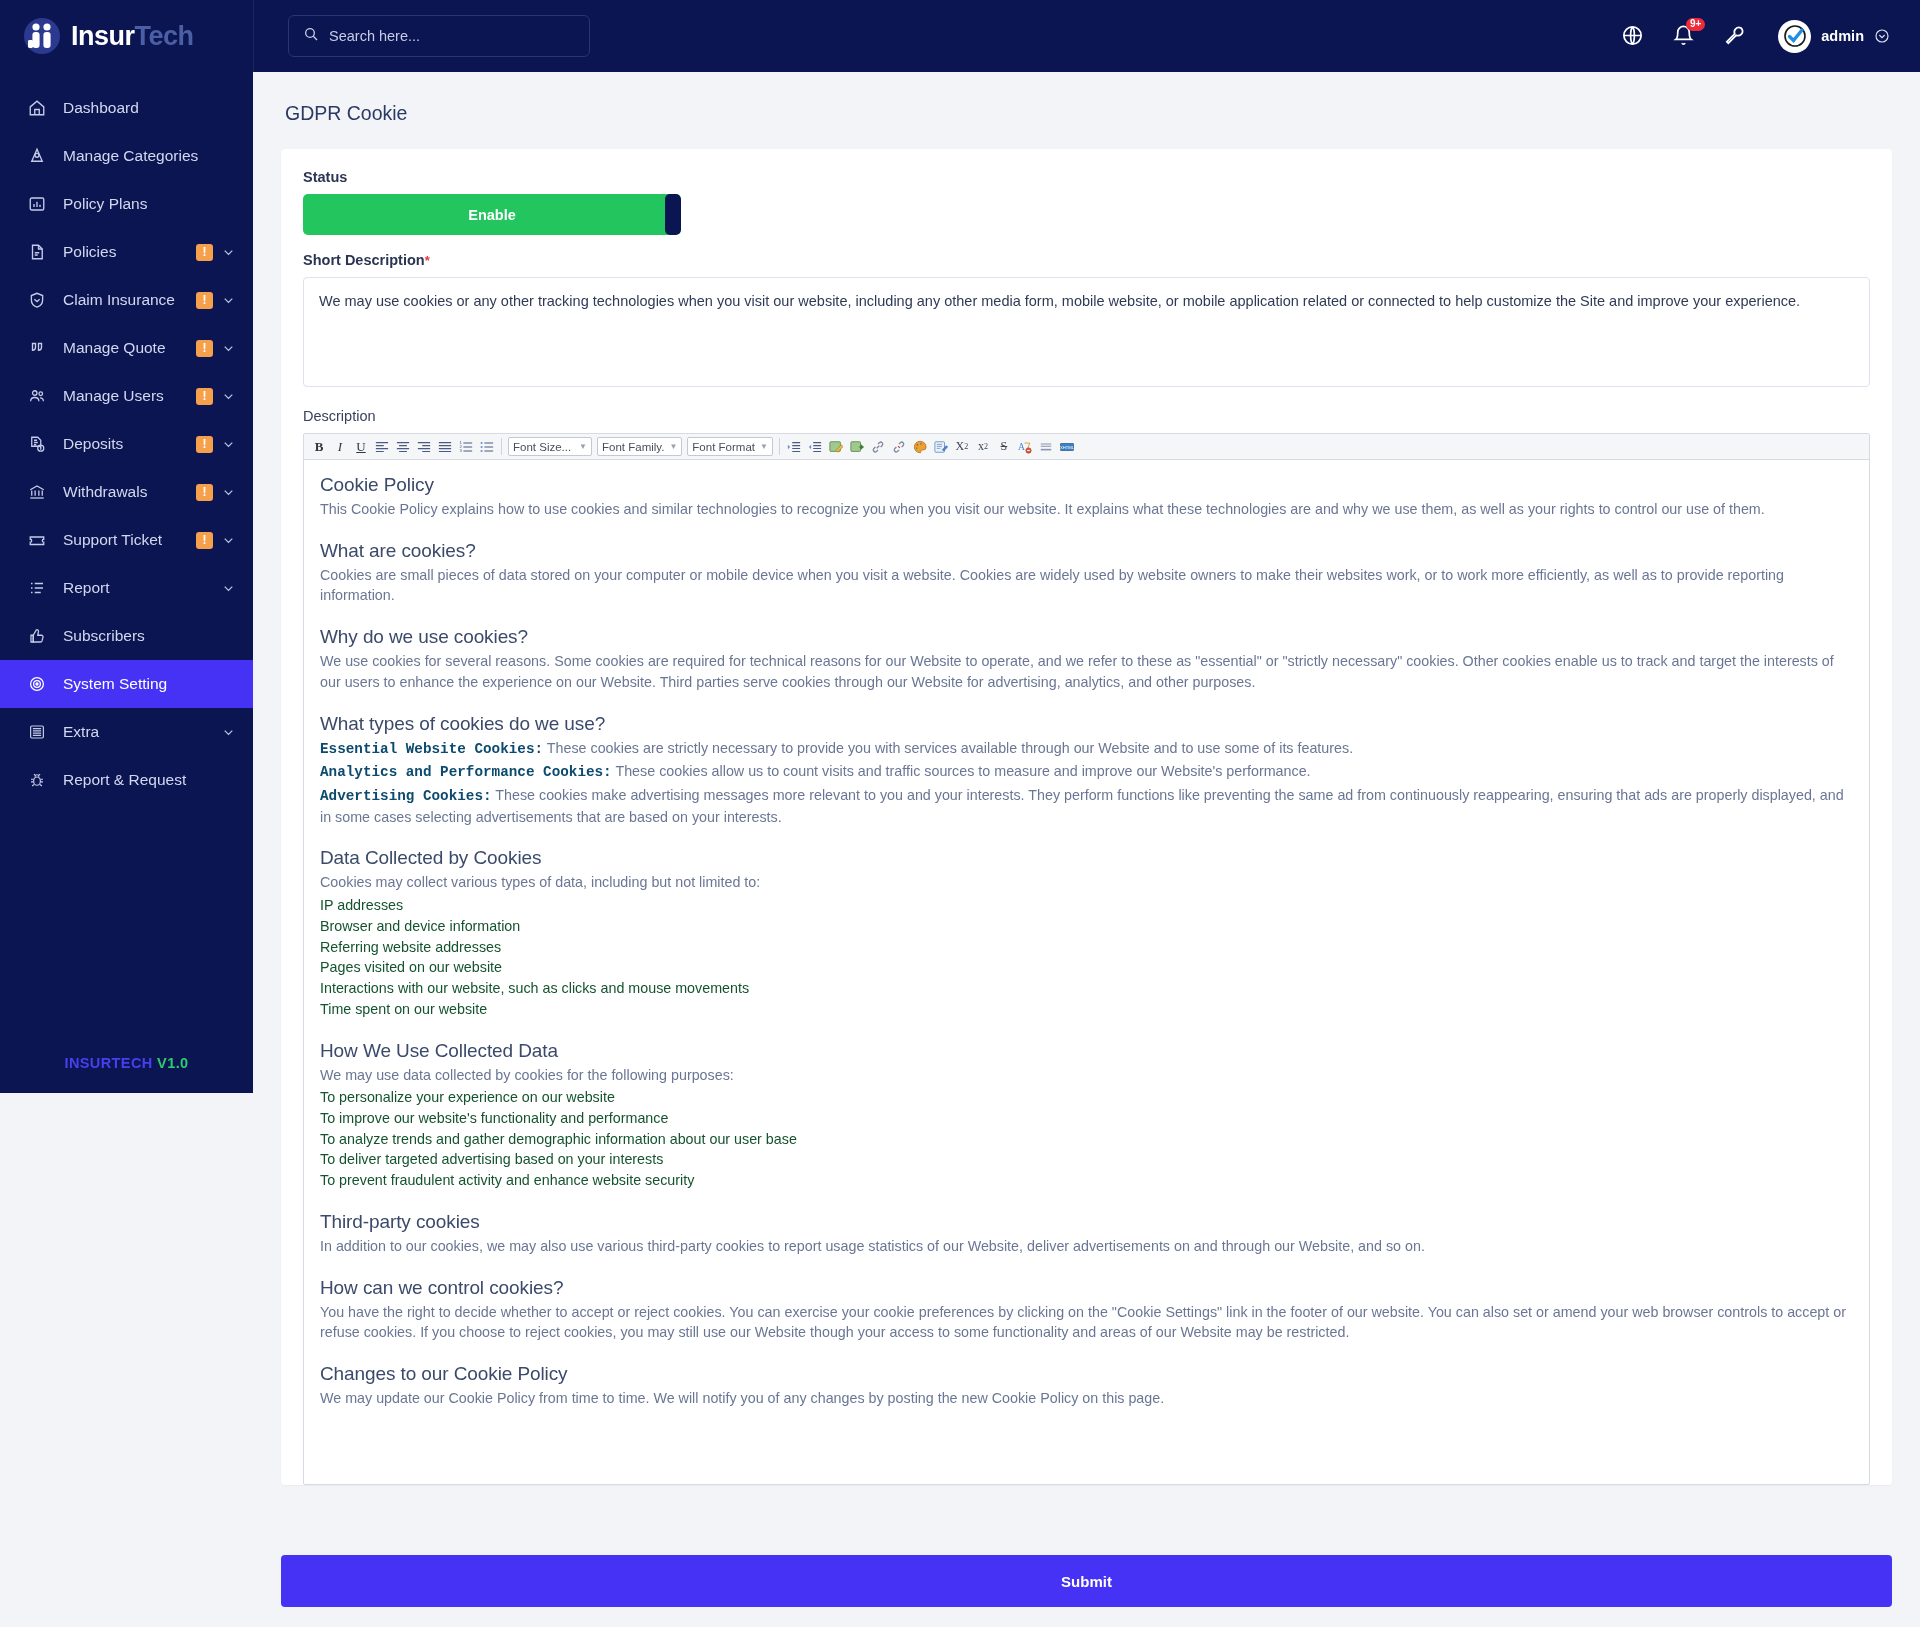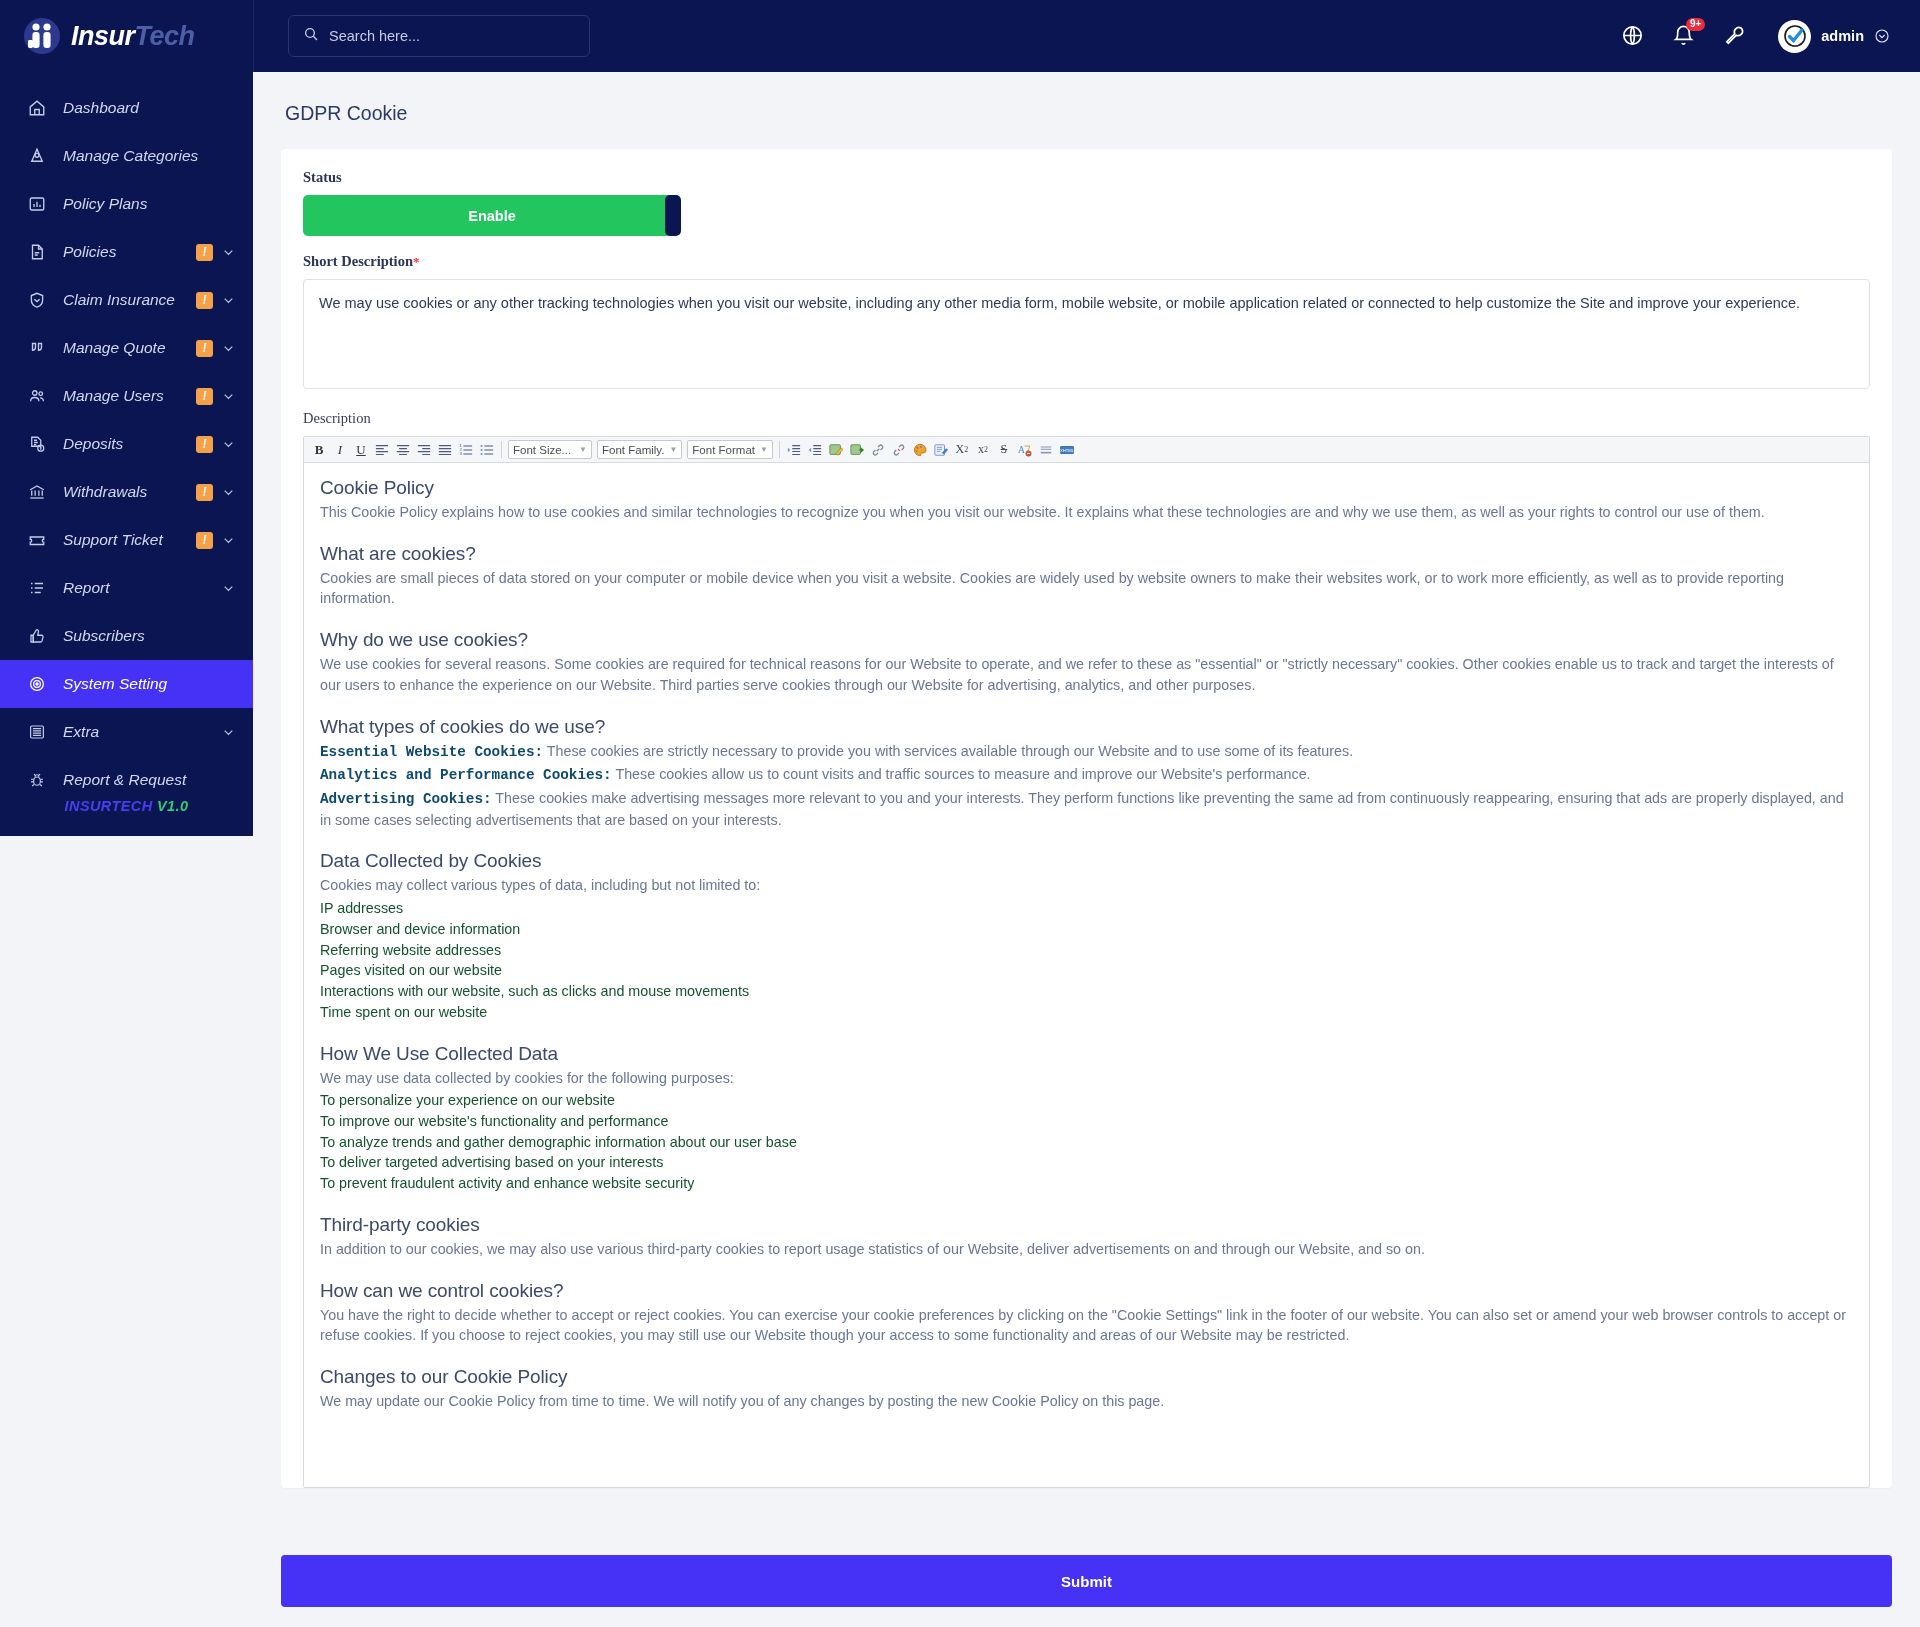--- a/index.html
+++ b/index.html
@@ -8,25 +8,24 @@
     font-family: "Liberation Sans", sans-serif;
     background: #f3f4f8;
     overflow: hidden;
   }
   .app { display: flex; width: 1920px; height: 1627px; }
 
   
   .sidebar {
     width: 253px; min-width: 253px;
     background: #0b1551;
-    height: 836px;
+    height: 1093px;
     position: relative;
     display: flex; flex-direction: column;
     overflow: hidden;
-    font-style: italic;
   }
   .brand {
     height: 72px;
     display: flex; align-items: center;
     padding-left: 22px;
     gap: 9px;
   }
   .brand-logo { width: 40px; height: 40px; position: relative; flex: none; }
   .brand-text { font-size: 27px; font-weight: 700; letter-spacing: -0.5px; line-height: 1; }
   .brand-text .t1 { color: #ffffff; }
@@ -122,21 +121,20 @@
   }
 
   .card {
     background: #ffffff; border-radius: 4px;
     padding: 20px 22px 0 22px;
     box-shadow: 0 1px 2px rgba(0,0,0,.04);
   }
   .field-label {
     font-size: 14.5px; color: #2b3553; font-weight: 700;
     margin-bottom: 9px;
-    font-family: Liberation Serif, serif;
   }
   .field-label.normal { font-weight: 400; color: #39405c; }
   .req { color: #f0323c; font-size: 13px; }
 
   .toggle {
     width: 378px; height: 41px; border-radius: 5px;
     background: #22c55e; position: relative;
     display: flex; align-items: center; justify-content: center;
     cursor: pointer; overflow: hidden;
   }

